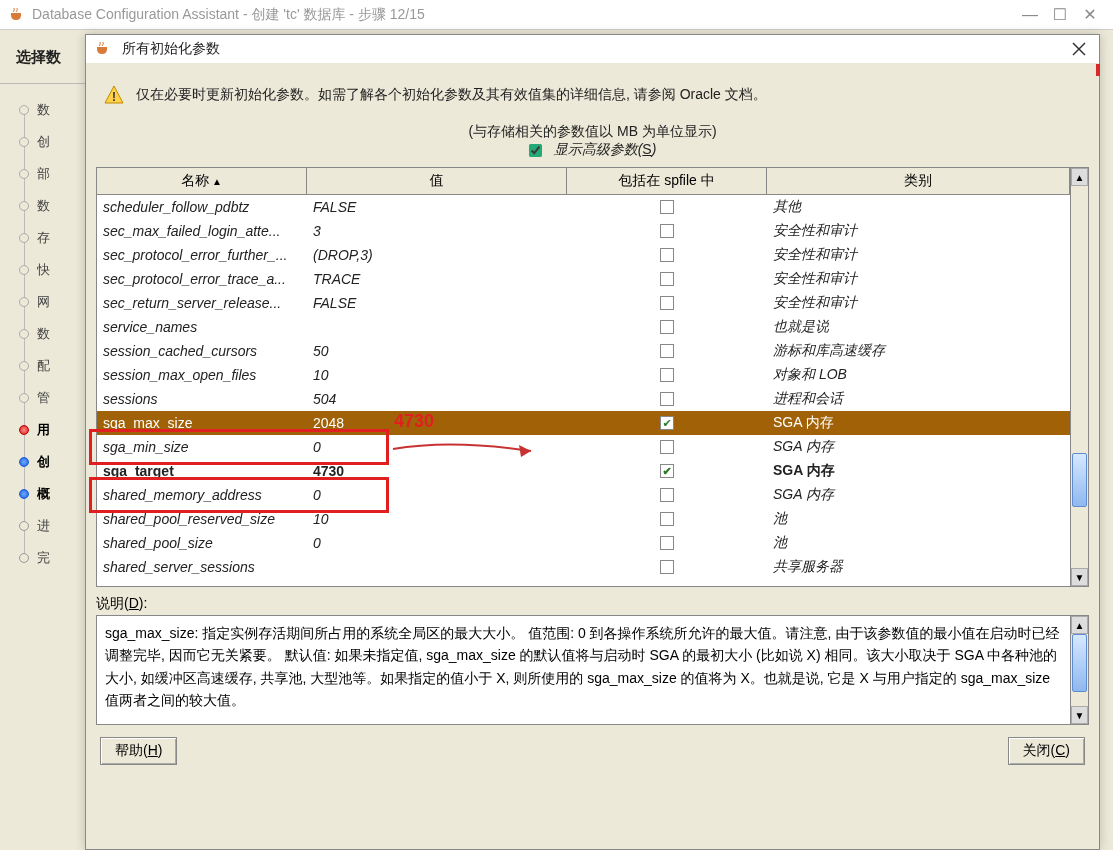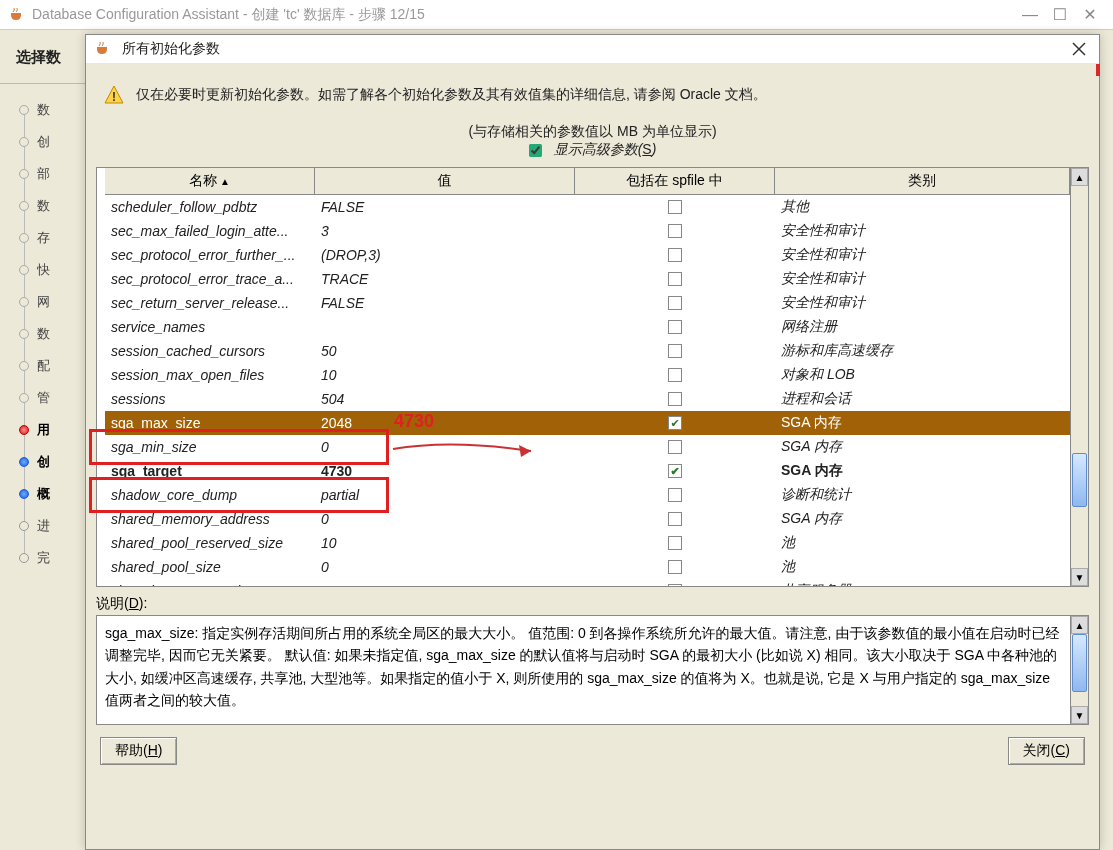--- a/index.html
+++ b/index.html
@@ -37,21 +37,21 @@
 .info-text { font-size: 14px; color: #222; }
 
 .mb-row { display: flex; align-items: center; padding: 4px 14px 4px 14px; flex-direction: column; }
 .mb-label { font-size: 14px; color: #222; }
 .mb-row .spacer { flex: 1; }
 .adv-chk { display: flex; align-items: center; gap: 12px; font-size: 14px; color: #222; font-style: italic; }
 .adv-chk input { accent-color: #2a7; }
 .adv-chk u { text-decoration: underline; font-style: normal;}
 
 .table-wrap { margin: 4px 10px 0 10px; border: 1px solid #888; background: #fff; height: 420px; display: flex; }
-.table-main { flex: 1; overflow: hidden; display:flex; flex-direction:column;margin-left:8px;}
+.table-main { flex: 1; overflow: hidden; display:flex; flex-direction:column;}
 .thead { display: flex; background: #ece9d8; border-bottom: 1px solid #888; }
 .th { border-right: 1px solid #888; padding: 4px 6px; text-align: center; font-size: 14px; font-weight: normal; color: #000; }
 .th.sort::after { content: " ▲"; font-size: 10px; }
 .col-name { width: 210px; }
 .col-value { width: 260px; }
 .col-spfile { width: 200px; }
 .col-cat { flex: 1; }
 .tbody { flex:1;}
 .tr { display: flex; height: 24px; align-items: center; font-style: italic; font-size: 14px; color: #222; justify-content: space-between; }
 .tr.bold { font-weight: bold; font-style: normal; }
@@ -254,21 +254,21 @@
                 <span class="chk-mini"></span>
               </div>
               <div class="td col-cat">安全性和审计</div>
             </div>
             <div class="tr">
               <div class="td col-name">service_names</div>
               <div class="td col-value"></div>
               <div class="td col-spfile">
                 <span class="chk-mini"></span>
               </div>
-              <div class="td col-cat">网络注册</div>
+              <div class="td col-cat">也就是说</div>
             </div>
             <div class="tr">
               <div class="td col-name">session_cached_cursors</div>
               <div class="td col-value">50</div>
               <div class="td col-spfile">
                 <span class="chk-mini"></span>
               </div>
               <div class="td col-cat">游标和库高速缓存</div>
             </div>
             <div class="tr">
@@ -303,28 +303,20 @@
               </div>
               <div class="td col-cat">SGA 内存</div>
             </div>
             <div class="tr bold">
               <div class="td col-name">sga_target</div>
               <div class="td col-value">4730</div>
               <div class="td col-spfile">
                 <span class="chk-mini">✔</span>
               </div>
               <div class="td col-cat">SGA 内存</div>
-            </div>
-            <div class="tr">
-              <div class="td col-name">shadow_core_dump</div>
-              <div class="td col-value">partial</div>
-              <div class="td col-spfile">
-                <span class="chk-mini"></span>
-              </div>
-              <div class="td col-cat">诊断和统计</div>
             </div>
             <div class="tr">
               <div class="td col-name">shared_memory_address</div>
               <div class="td col-value">0</div>
               <div class="td col-spfile">
                 <span class="chk-mini"></span>
               </div>
               <div class="td col-cat">SGA 内存</div>
             </div>
             <div class="tr">

